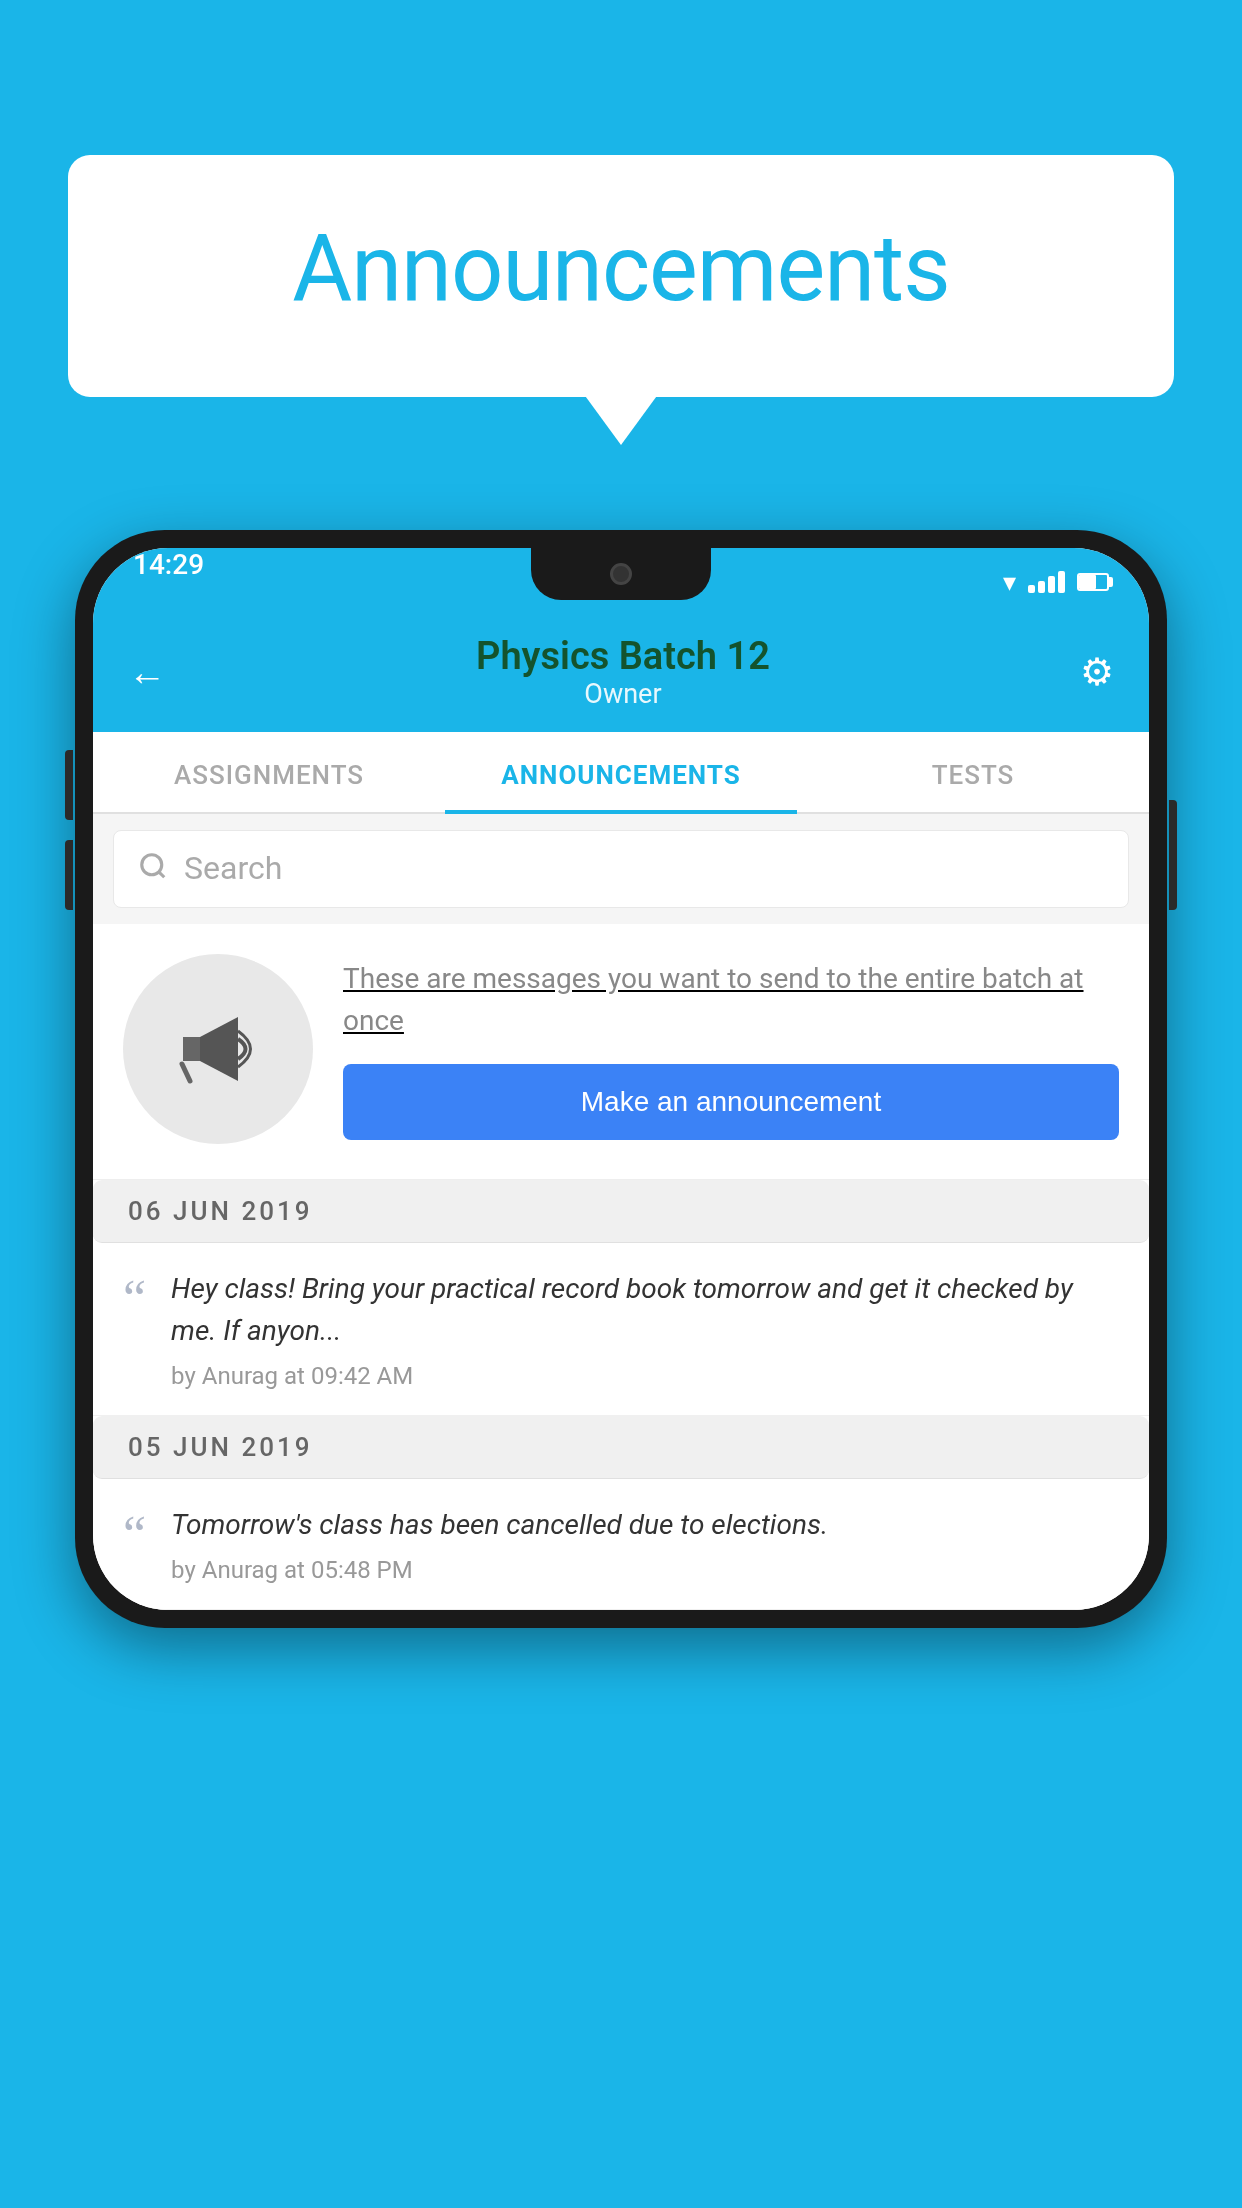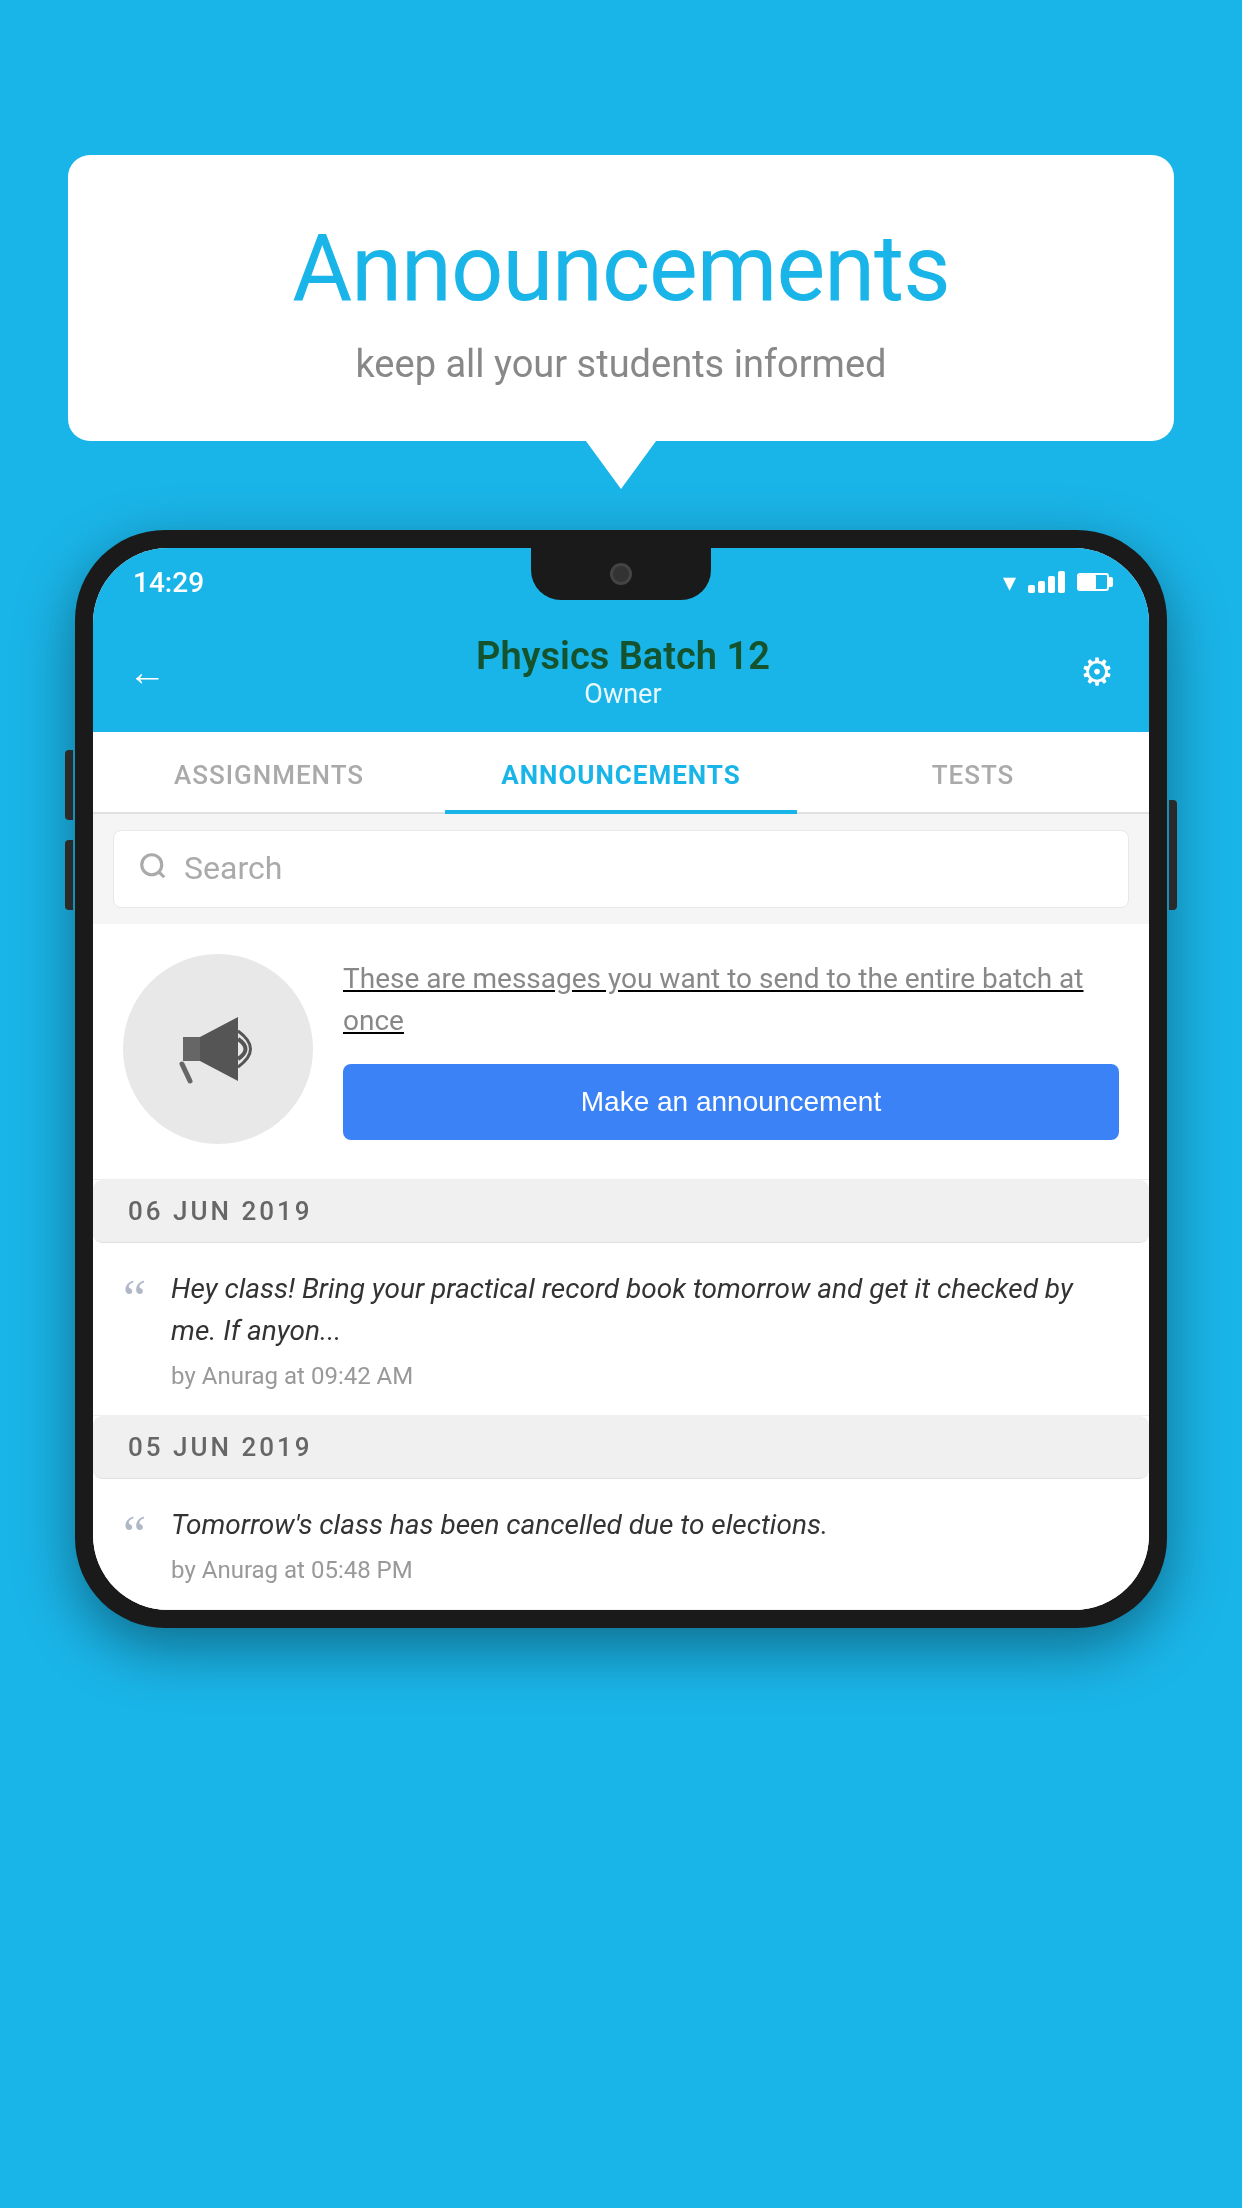--- a/index.html
+++ b/index.html
@@ -77,21 +77,21 @@
       border-radius: 75px;
       overflow: hidden;
       position: relative;
     }
 
     
     .status-bar {
       background: #1ab5e8;
       height: 68px;
       display: flex;
-      align-items: center;
+      align-items: flex-start;
       padding: 0 40px;
       position: relative;
     }
 
     .status-time {
       color: white;
       font-size: 28px;
       font-weight: 500;
     }
 
@@ -402,21 +402,20 @@
       background: #2a2a2a;
       border-radius: 0 4px 4px 0;
     }
   </style>
 </head>
 <body>
 
 <div class="speech-bubble-container">
   <div class="speech-bubble">
     <div class="title">Announcements</div>
-    <div class="subtitle">keep all your students informed</div>
   </div>
 </div>
 
 <div class="phone-wrapper">
   <div class="phone-outer">
 
     <div class="side-button-left"></div>
     <div class="side-button-left2"></div>
     <div class="side-button-right"></div>
 

